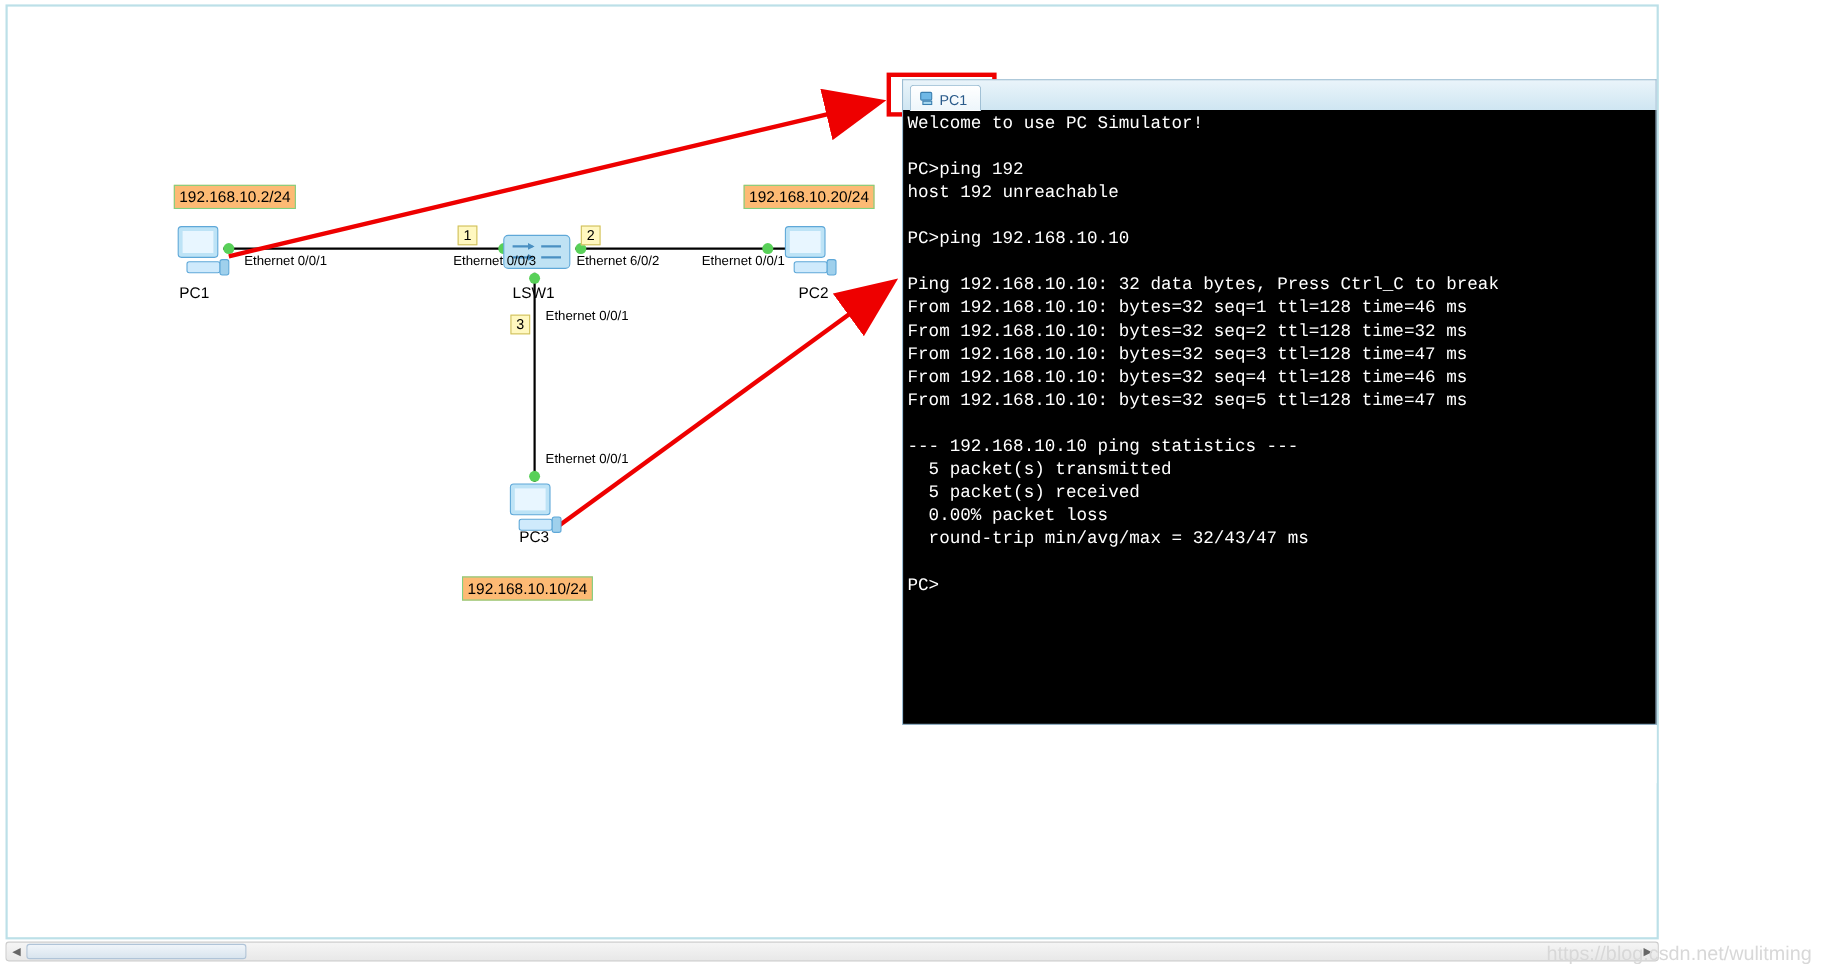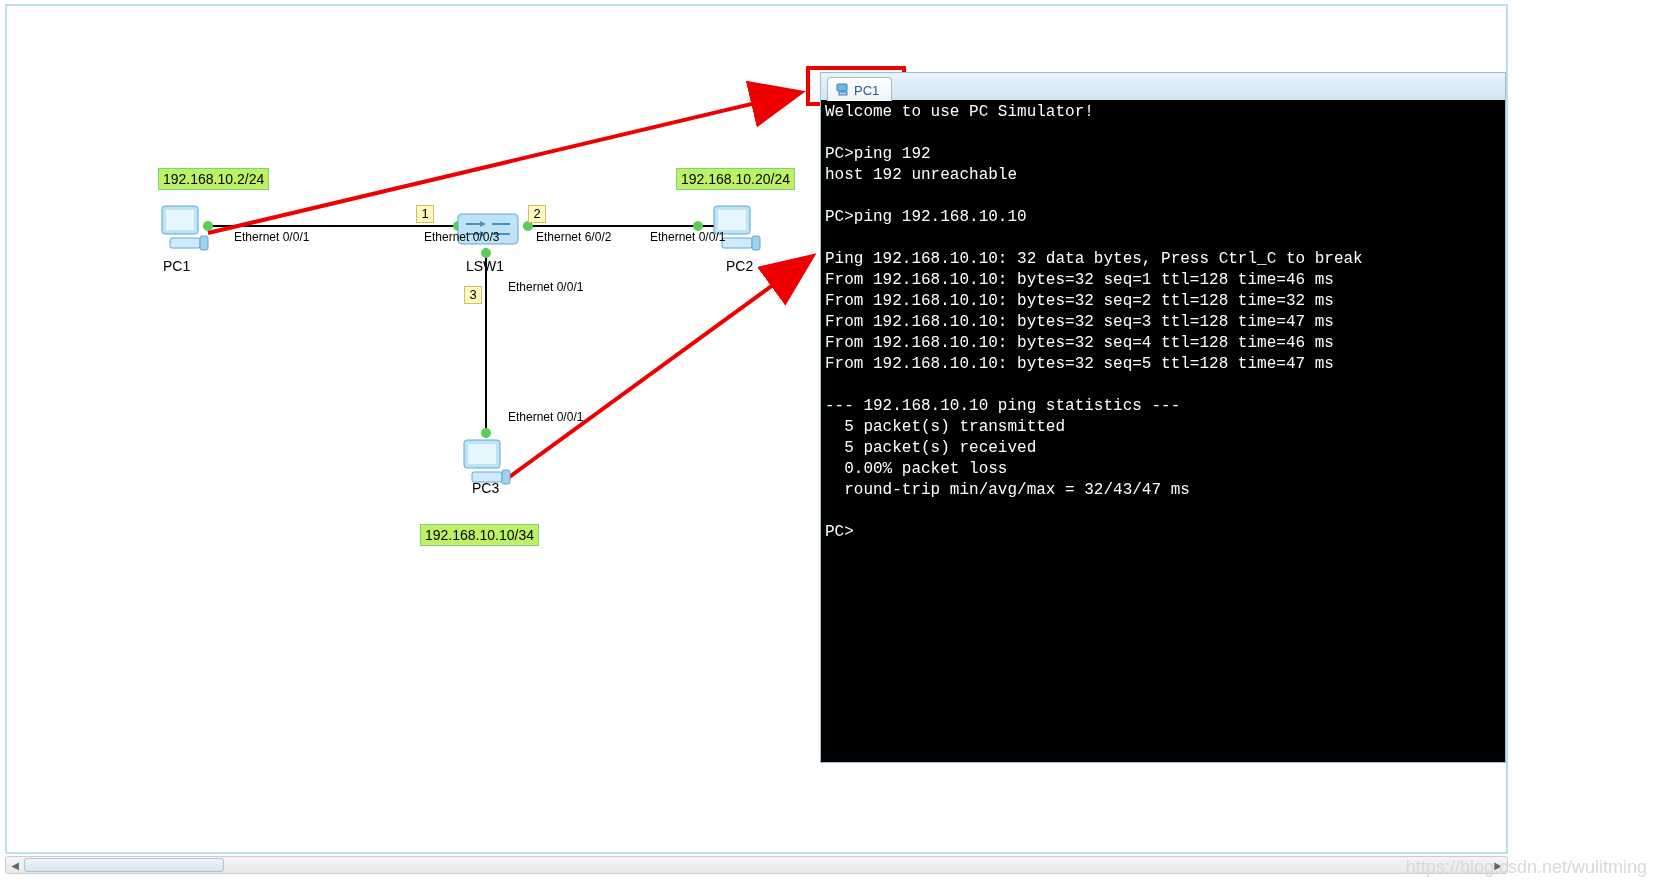--- a/index.html
+++ b/index.html
@@ -38,38 +38,37 @@
 
   .topology {
     position: absolute;
     left: 8px; top: 8px;
     width: 810px; height: 780px;
   }
   .topology svg { position:absolute; left:0; top:0; }
 
   .ip-label {
     position: absolute;
-    background: #bef264;
+    background: #fdba74;
     border: 1px solid #80d080;
     padding: 2px 4px;
     font-size: 14px;
     font-family: Arial;
     color: #000;
   }
   .dev-label {
     position: absolute;
     font-size: 14px;
     color: #000;
   }
   .port-label {
     position: absolute;
     font-size: 12px;
     color: #000;
     white-space: nowrap;
-    margin-left: 12px;
   }
   .num-box {
     position: absolute;
     width: 18px; height: 18px;
     background: #fff8c0;
     border: 1px solid #d0c060;
     font-size: 13px;
     text-align: center;
     line-height: 16px;
   }
@@ -145,21 +144,21 @@
   }
   .terminal {
     background: #000;
     color: #fff;
     font-family: "Consolas","Courier New",monospace;
     font-size: 16px;
     line-height: 21px;
     padding: 2px 4px;
     border: 1px solid #9bbcd2;
     border-top: none;
-    height: 663px;
+    height: 559px;
     white-space: pre;
     overflow: hidden;
   }
   .watermark {
     position:absolute; right:10px; bottom:4px;
     font-size:18px; color:#d8d8d8;
   }
 </style>
 </head>
 <body>
@@ -232,21 +231,21 @@
   <div class="pc-icon" style="left:450px;top:426px">
     <svg width="56" height="56" viewBox="0 0 56 56">
         <rect x="6" y="6" width="36" height="28" rx="3" fill="#bde3f6" stroke="#5fa8d8"></rect>
         <rect x="10" y="10" width="28" height="20" fill="#e8f6ff"></rect>
         <rect x="14" y="38" width="30" height="10" rx="2" fill="#cfeafc" stroke="#5fa8d8"></rect>
         <rect x="44" y="36" width="8" height="14" rx="2" fill="#9fd0ec" stroke="#5fa8d8"></rect>
       </svg>
   </div>
   <div class="dev-label" style="left:464px;top:472px">PC3</div>
   <div class="port-label" style="left:488px;top:402px">Ethernet 0/0/1</div>
-  <div class="ip-label" style="left:412px;top:516px">192.168.10.10/34</div>
+  <div class="ip-label" style="left:412px;top:516px">192.168.10.10/24</div>
 
 </div>
 
 <div class="red-box" style="left:806px;top:66px;width:100px;height:40px"></div>
 <div class="red-box" style="left:822px;top:228px;width:320px;height:36px"></div>
 
 <div class="terminal-window">
   <div class="win-header">
     <div class="win-tab">
       <span>

